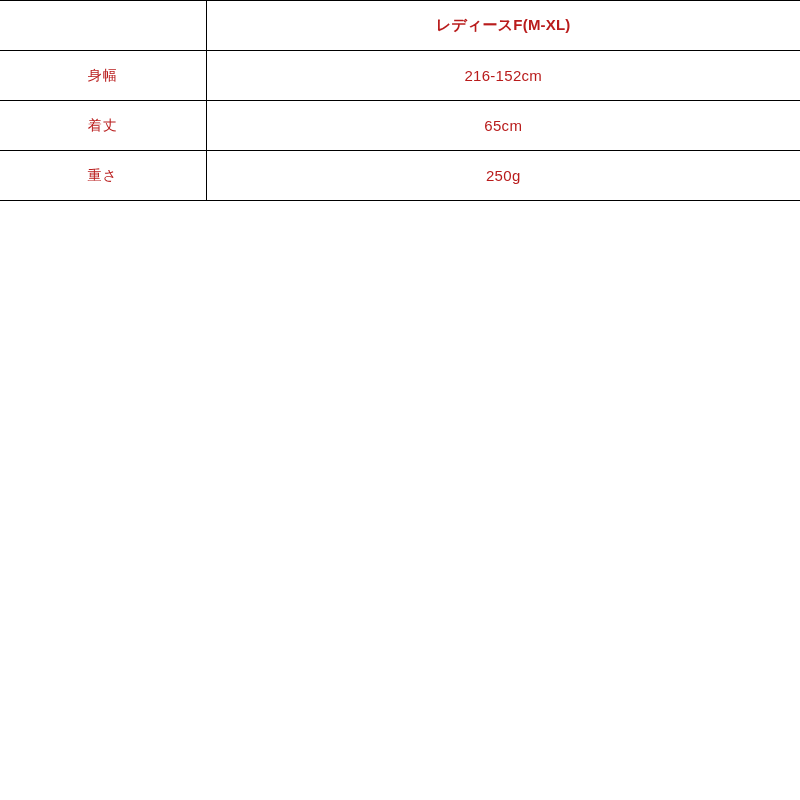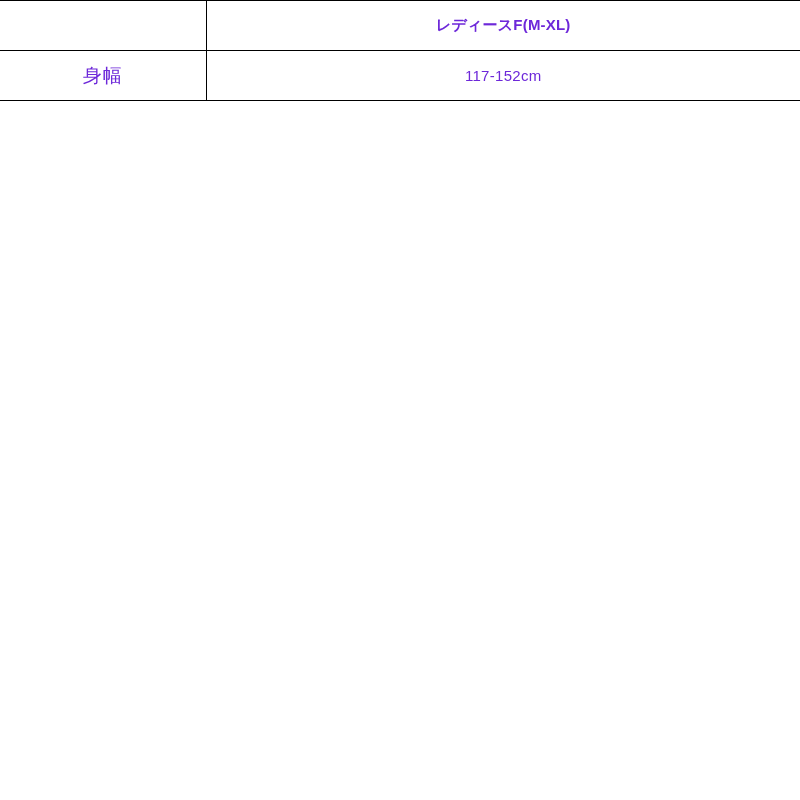--- a/index.html
+++ b/index.html
@@ -28,38 +28,38 @@
   table.size-table col.value-col { width: 594px; }
 
   table.size-table td,
   table.size-table th {
     border-bottom: 1px solid #000000;
     padding: 0;
     margin: 12px;
     text-align: center;
     vertical-align: middle;
     font-weight: normal;
-    color: #6d28d9;
+    color: #b91c1c;
   }
   table.size-table tr.header-row th.corner-cell {
     height: 49px;
     border-right: 1px solid #000000;
     background: #ffffff;
   }
   table.size-table tr.header-row th.header-cell {
     height: 49px;
     font-size: 15px;
     font-weight: bold;
     letter-spacing: 0.2px;
     background: #ffffff;
   }
   table.size-table tbody tr td.label-cell {
     height: 49px;
     border-right: 1px solid #000000;
-    font-size: 19px;
+    font-size: 14px;
     letter-spacing: 1px;
   }
   table.size-table tbody tr td.value-cell {
     height: 49px;
     font-size: 15px;
     letter-spacing: 0.3px;
   }
   table.size-table tbody tr:last-child td {
     border-bottom: none;
   }
@@ -75,17 +75,25 @@
     </colgroup>
     <thead>
       <tr class="header-row">
         <th class="corner-cell"></th>
         <th class="header-cell">レディースF(M-XL)</th>
       </tr>
     </thead>
     <tbody>
       <tr>
         <td class="label-cell">身幅</td>
-        <td class="value-cell">117-152cm</td>
+        <td class="value-cell">216-152cm</td>
+      </tr>
+      <tr>
+        <td class="label-cell">着丈</td>
+        <td class="value-cell">65cm</td>
+      </tr>
+      <tr>
+        <td class="label-cell">重さ</td>
+        <td class="value-cell">250g</td>
       </tr>
     </tbody>
   </table>
 </div>
 
 </body></html>

